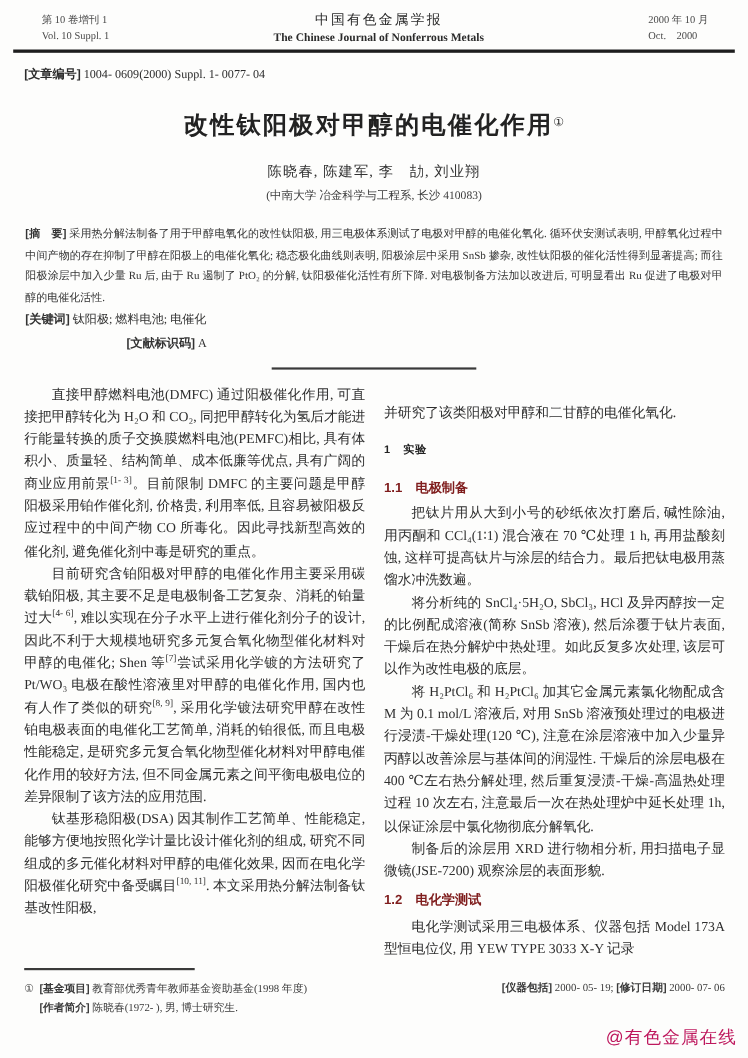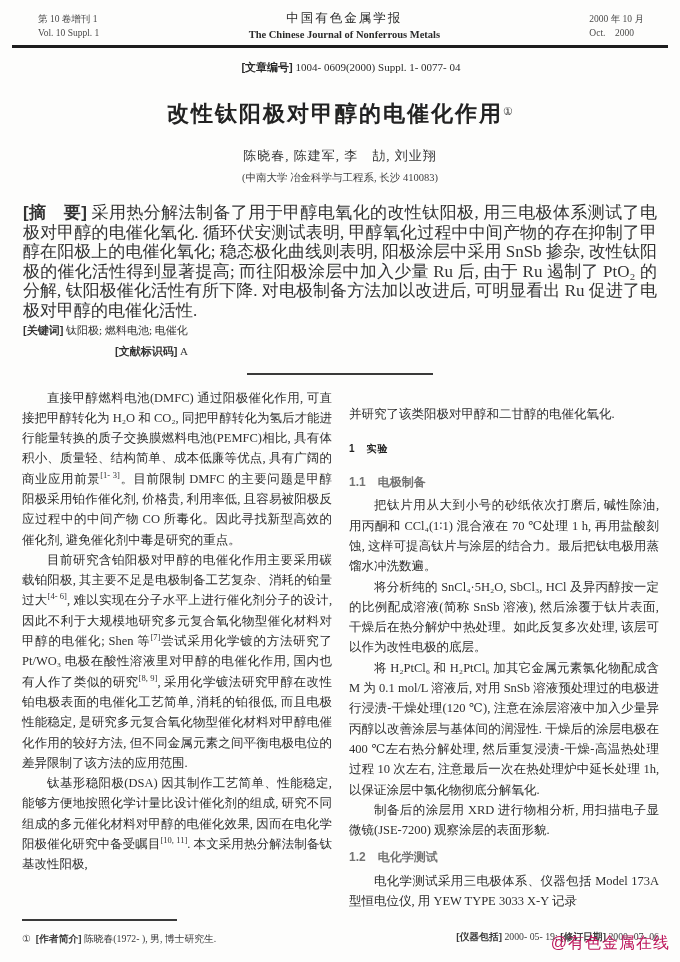--- a/index.html
+++ b/index.html
@@ -22,51 +22,51 @@
     padding: 10px 36px 0 38px;
   }
   .jh-side { font-size: 9.5px; line-height: 14px; color: #4a4a4a; }
   .jh-center { text-align: center; }
   .jh-center .cn { font-size: 12.5px; font-weight: normal; letter-spacing: 2px; font-family: "Liberation Sans", sans-serif; }
   .jh-center .en { font-size: 10.5px; font-weight: bold; margin-top: 2px; }
   .pre { white-space: pre; }
   .header-rule { height: 3px; background: #1e1e1e; margin: 5px 12px 0 12px; }
 
   
-  .article-id { margin: 12px 0 0 22px; font-size: 11px; text-align: center; }
+  .article-id { margin: 12px 0 0 22px; font-size: 11px; }
   .blabel { font-weight: bold; font-family: "Liberation Sans", sans-serif; }
   .title-line { text-align: center; margin-top: 24px; }
   .title {
     display: inline; font-size: 22px; font-weight: bold; letter-spacing: 2px;
     font-family: "Liberation Sans", sans-serif; color: #222;
   }
   .title-note { font-size: 11px; vertical-align: super; font-weight: normal; }
   .authors { text-align: center; margin-top: 18px; font-size: 13px; letter-spacing: 1px; color: #333; }
   .affiliation { text-align: center; margin-top: 6px; font-size: 10.5px; color: #3d3d3d; }
 
-  .abstract { margin: 18px 23px 0 23px; font-size: 17px; line-height: 19.5px; text-align: justify; color: #333; }
+  .abstract { margin: 18px 23px 0 23px; font-size: 10px; line-height: 19.5px; text-align: justify; color: #333; }
   .meta-line { margin: 0 23px; font-size: 11px; line-height: 20.5px; color: #333; }
   .clc-row { display: flex; }
   .clc-second { margin-left: 68px; padding-left: 24px; }
   .mid-divider { width: 186px; height: 1.5px; background: #3a3a3a; margin: 12px auto 0 auto; }
 
   
   .columns { display: flex; gap: 17px; margin: 13px 21px 0 22px; }
   .col { width: 50%; font-size: 12.5px; line-height: 20.3px; text-align: justify; color: #2e2e2e; }
   .para { text-indent: 2em; }
   .para.no-indent { text-indent: 0; margin-top: 16px; }
   .col sup { font-size: 8.5px; line-height: 0; }
   .section-heading {
     font-family: "Liberation Sans", sans-serif;
     font-size: 10px; font-weight: bold; color: #222;
     margin: 15px 0 13px 0; text-indent: 0; letter-spacing: 1px;
   }
   .subsection-heading {
     font-family: "Liberation Sans", sans-serif;
-    font-size: 12px; font-weight: bold; color: #737373;
+    font-size: 12px; font-weight: bold; color: #7f1d1d;
     margin: 7px 0 3px 0; text-indent: 0;
   }
 
   
   .footer-area { display: flex; justify-content: space-between; align-items: flex-start; margin: 8px 21px 0 22px; }
   .footnote { width: 340px; font-size: 9.8px; line-height: 17px; color: #3a3a3a; }
   .fn-rule { width: 155px; height: 1.5px; background: #3a3a3a; margin-bottom: 9px; }
   .fn-body { display: flex; }
   .fn-mark { margin-right: 5px; }
   .fn-lines { flex: 1; }
@@ -148,20 +148,24 @@
     </div>
   </div>
 
   <div class="footer-area">
     <div class="footnote">
       <div class="fn-rule"></div>
       <div class="fn-body">
         <span class="fn-mark">①</span>
         <div class="fn-lines">
           <div>
+            <span class="blabel">[基金项目]</span>
+            <span>教育部优秀青年教师基金资助基金(1998 年度)</span>
+          </div>
+          <div>
             <span class="blabel">[作者简介]</span>
             <span>陈晓春(1972- ), 男, 博士研究生.</span>
           </div>
         </div>
       </div>
     </div>
     <div class="dates-line">
       <span class="blabel">[仪器包括]</span>
       <span>2000- 05- 19;</span>
       <span class="blabel">[修订日期]</span>

